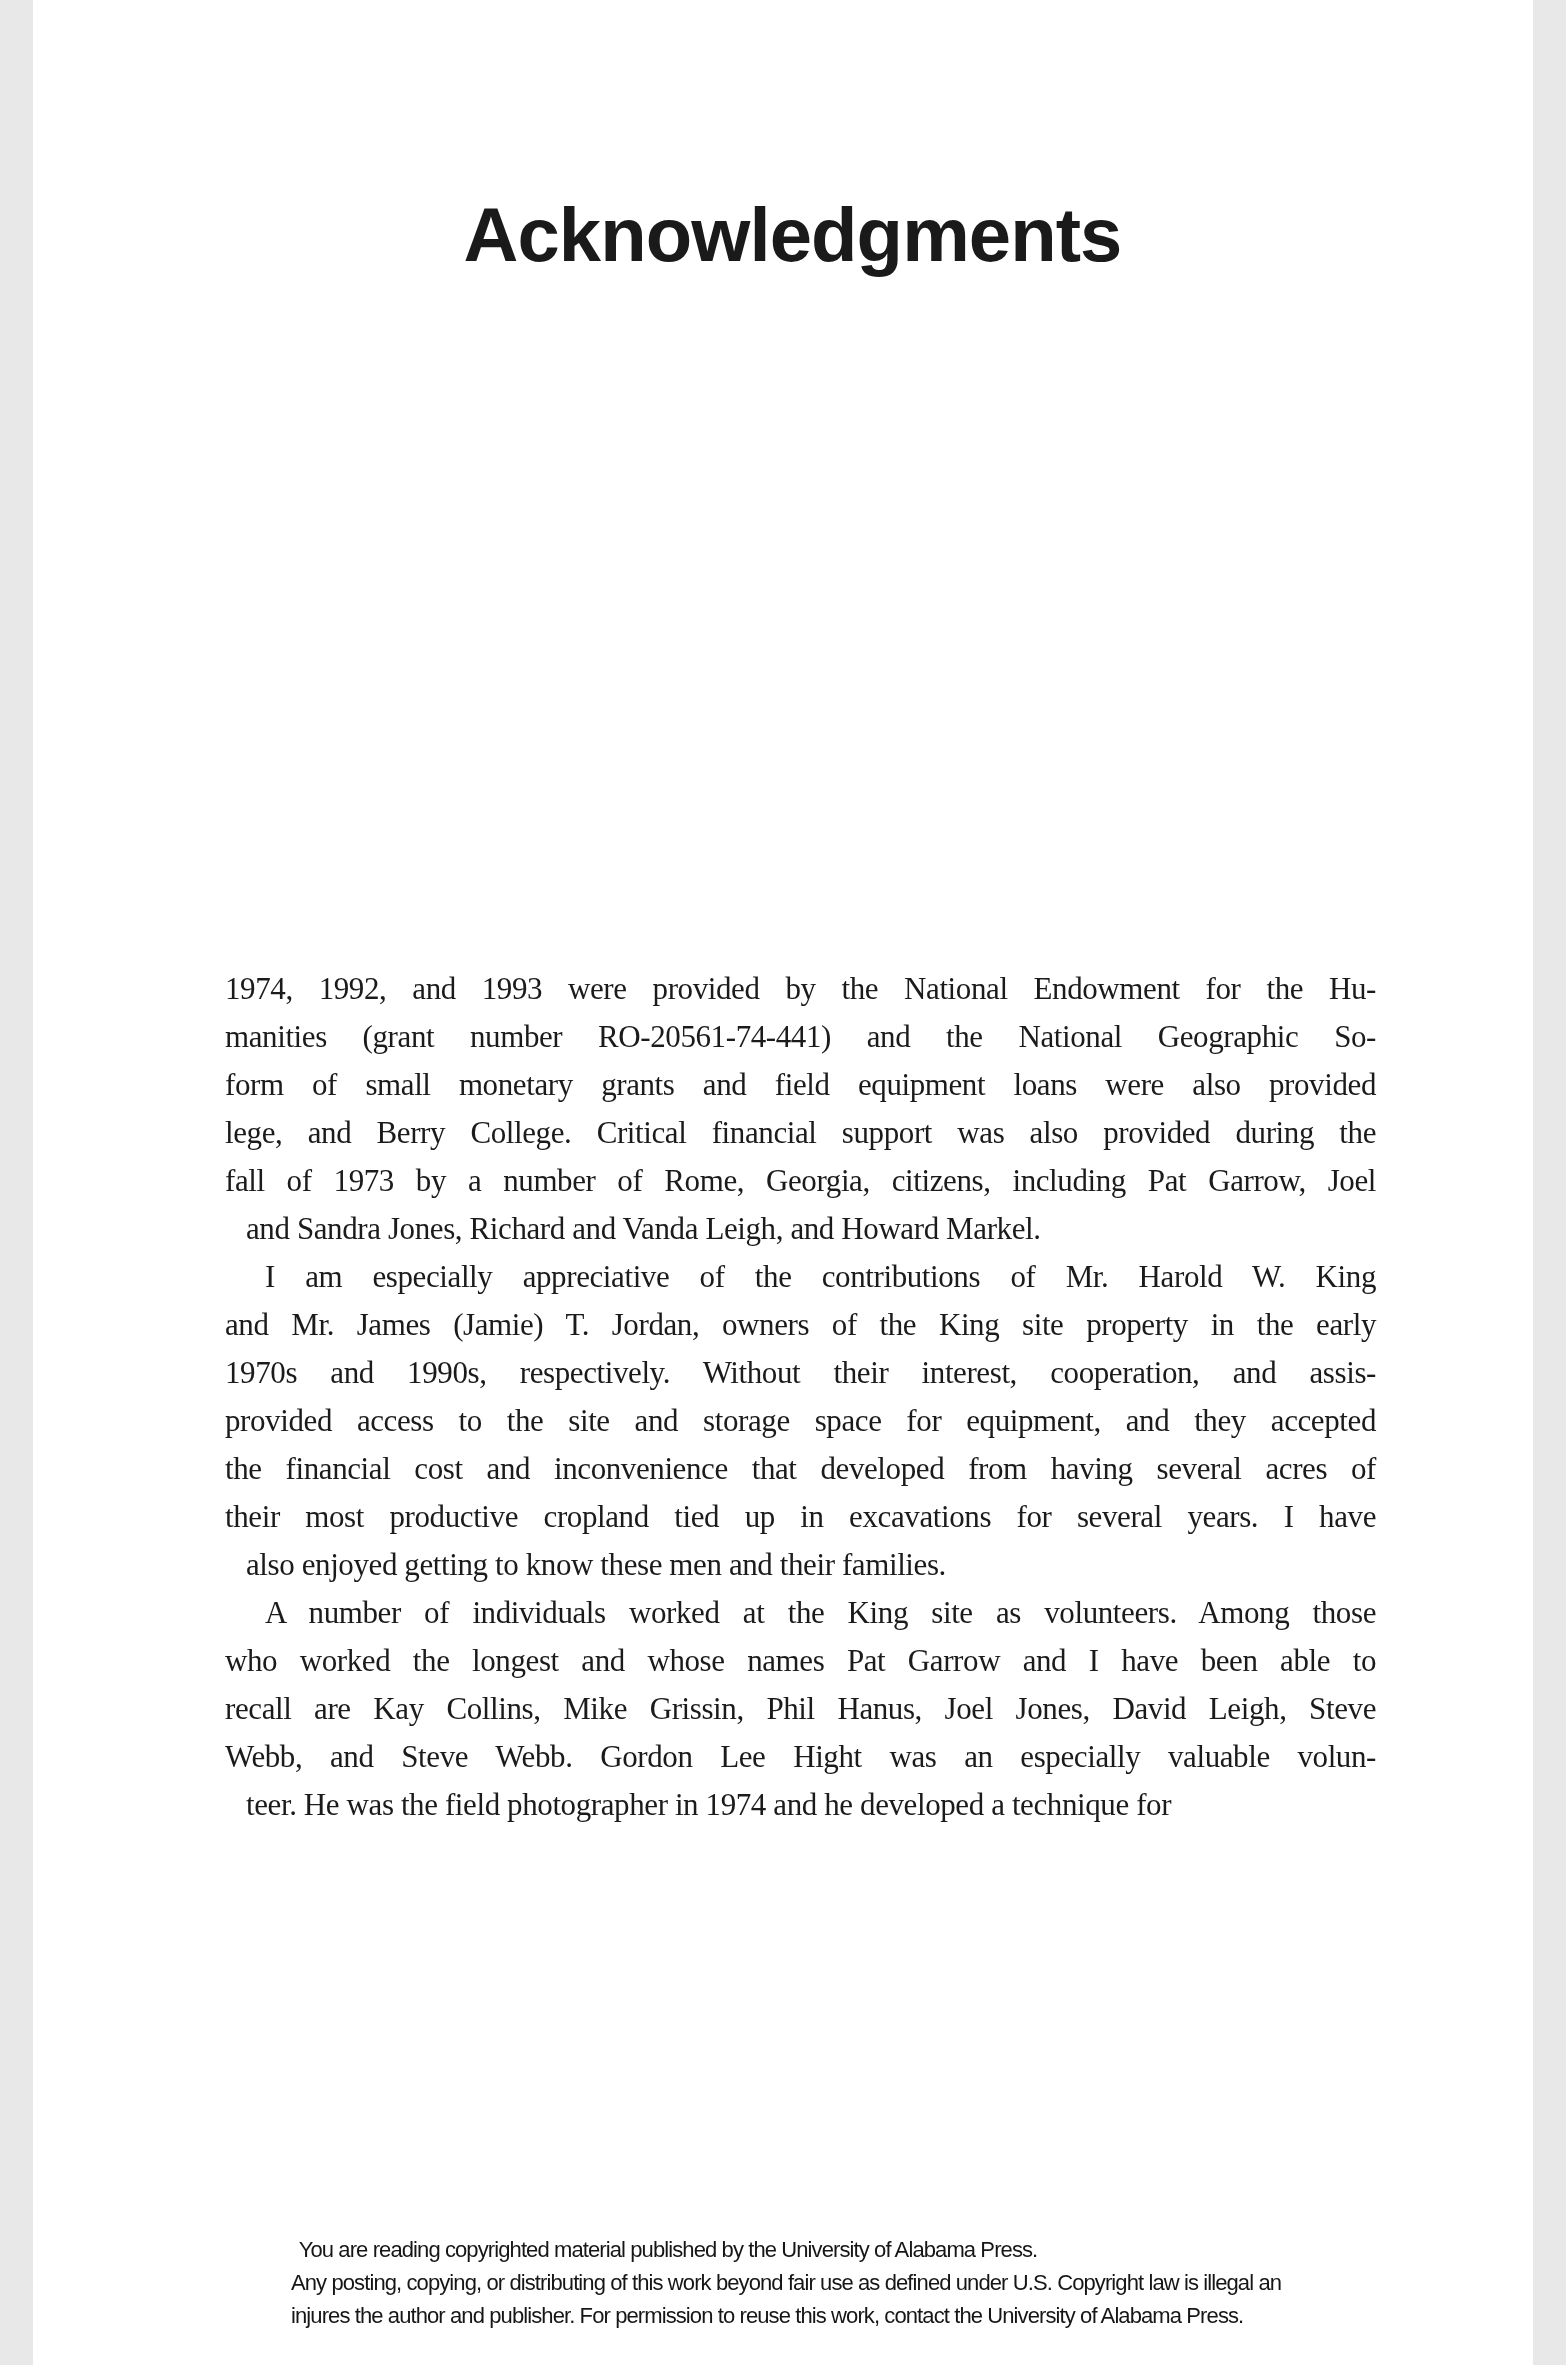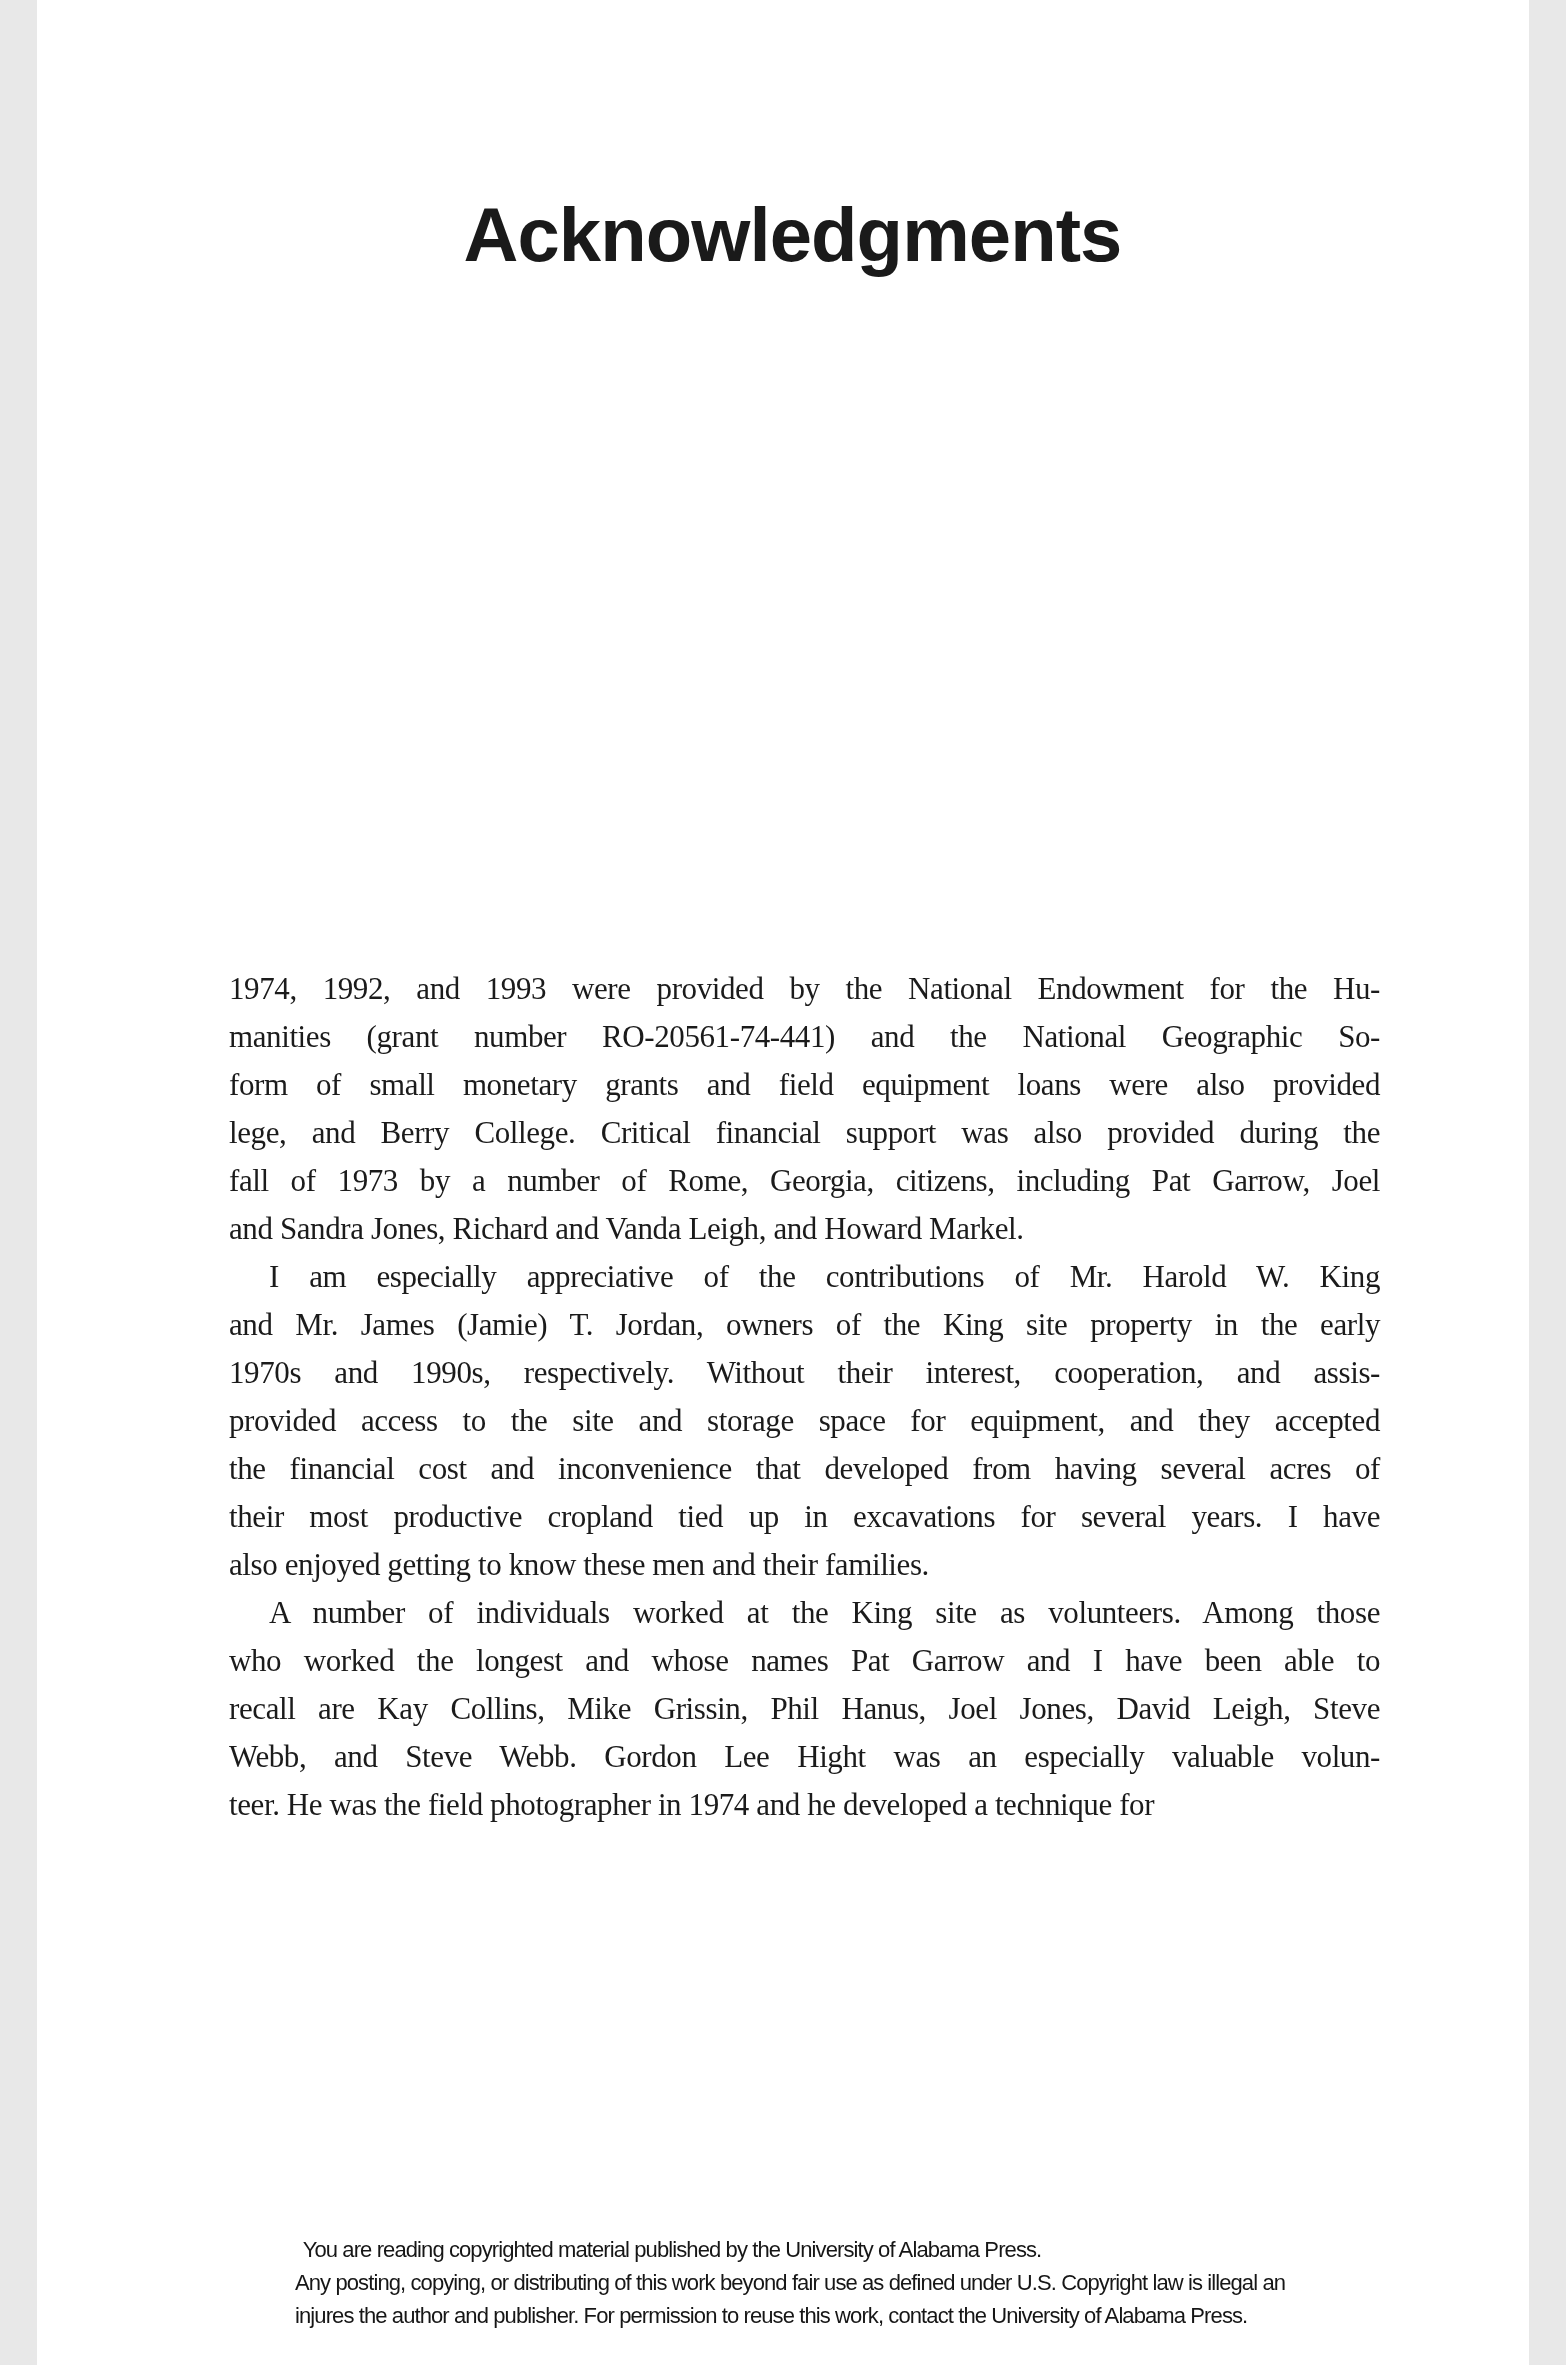--- a/index.html
+++ b/index.html
@@ -3,20 +3,21 @@
 <meta charset="utf-8">
 <style>
   html, body { margin: 0; padding: 0; background: #e8e8e8; }
   .page {
     position: relative;
     width: 1492px;
     height: 2366px;
     background: #ffffff;
     overflow: hidden;
     margin: 0 auto;
+    padding-left: 8px;
   }
   .title {
     position: absolute;
     left: 0;
     top: 193px;
     width: 100%;
     box-sizing: border-box;
     padding-left: 19px;
     margin: 0;
     text-align: center;
@@ -40,20 +41,21 @@
   }
   .para { margin: 0; }
   .line {
     text-align: justify;
     text-align-last: justify;
     white-space: nowrap;
   }
   .line.final {
     text-align: center;
     text-align-last: left;
+    margin-left: 21px;
   }
   .line.indent { padding-left: 40px; }
   .copyright {
     position: absolute;
     left: 258px;
     top: 2233px;
     width: 1081px;
     overflow: hidden;
     font-family: "Liberation Sans", sans-serif;
     font-size: 22px;

